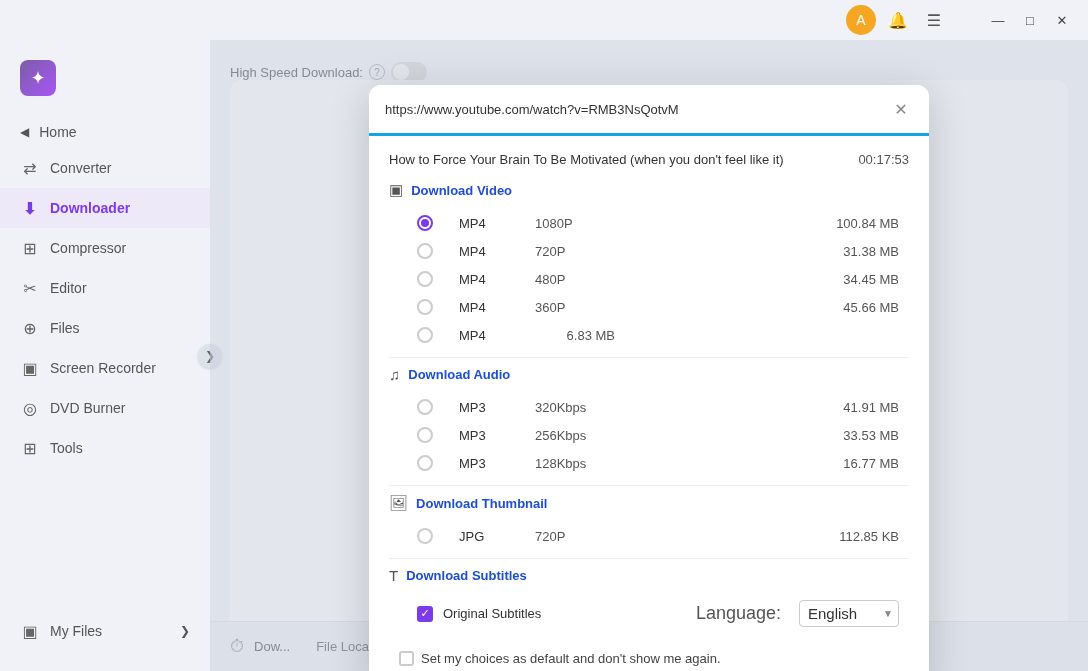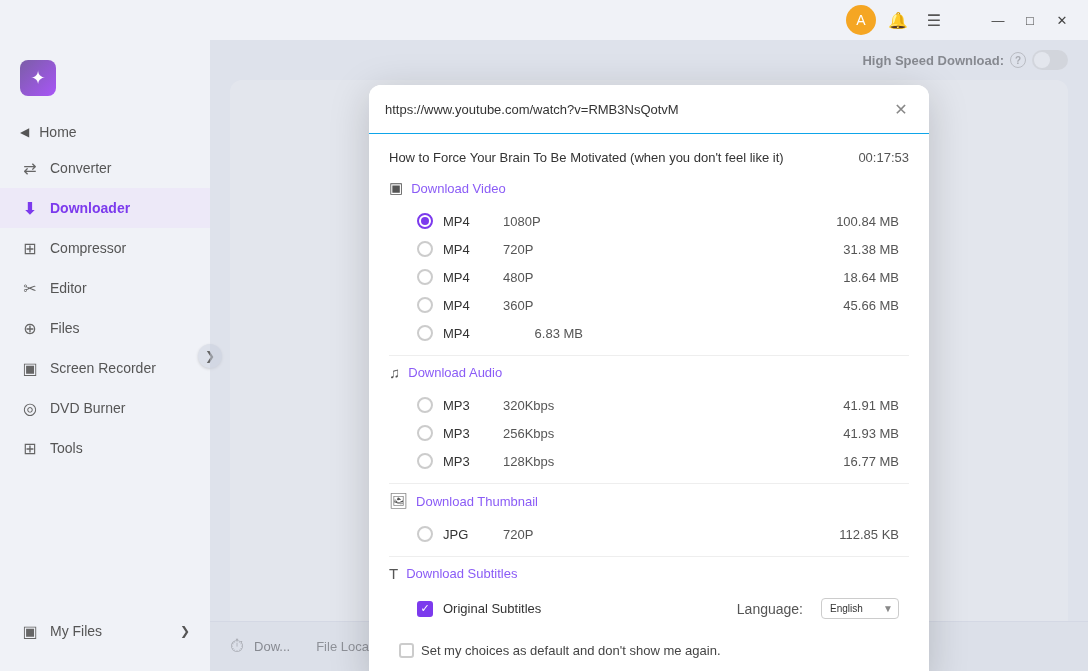--- a/index.html
+++ b/index.html
@@ -152,24 +152,23 @@
       flex: 1;
       background: #f5f6fa;
       position: relative;
       overflow: hidden;
     }
 
     
     .top-bar {
       display: flex;
       align-items: center;
-      justify-content: flex-end;
-      padding: 10px 20px;
+      justify-content: flex-start;
+      padding: 22px 20px;
       background: #f5f6fa;
-      font-weight: bold;
     }
     .high-speed-label {
       font-size: 13px;
       color: #444;
       display: flex;
       align-items: center;
       gap: 6px;
     }
     .info-icon {
       width: 16px;
@@ -238,21 +237,21 @@
       box-shadow: 0 8px 40px rgba(0,0,0,0.18);
       overflow: hidden;
       margin-top: 45px;
     }
 
     .modal-url-bar {
       display: flex;
       align-items: center;
       padding: 12px 16px;
       background: white;
-      border-bottom: 1px solid #0ea5e9;
+      border-bottom: 3px solid #0ea5e9;
       gap: 10px;
     }
     .url-text {
       flex: 1;
       font-size: 13px;
       color: #333;
       overflow: hidden;
       text-overflow: ellipsis;
       white-space: nowrap;
     }
@@ -300,29 +299,29 @@
       gap: 8px;
       margin-bottom: 10px;
       margin-top: 6px;
     }
     .section-icon {
       font-size: 15px;
       color: #555;
     }
     .section-title {
       font-size: 13px;
-      font-weight: 400;
-      color: #8b5cf6;
+      font-weight: 700;
+      color: #1d4ed8;
     }
 
     .format-row {
       display: flex;
       align-items: center;
       padding: 6px 10px 6px 28px;
-      gap: 10px;
+      gap: 26px;
       cursor: pointer;
     }
 
     .radio-btn {
       width: 16px;
       height: 16px;
       border-radius: 50%;
       border: 2px solid #ccc;
       display: flex;
       align-items: center;
@@ -386,34 +385,34 @@
       border-color: #7c3aed;
       color: white;
       font-size: 11px;
     }
     .subtitle-label {
       font-size: 13px;
       color: #333;
       flex: 1;
     }
     .language-label {
-      font-size: 14px;
+      font-size: 18px;
       color: #555;
       margin-right: 8px;
     }
     .select-wrapper {
       position: relative;
       display: inline-flex;
       align-items: center;
     }
     .select-wrapper select {
       border: 1px solid #ccc;
       border-radius: 4px;
       padding: 4px 24px 4px 8px;
-      font-size: 10px;
+      font-size: 15px;
       color: #333;
       background: white;
       appearance: none;
       cursor: pointer;
     }
     .select-wrapper::after {
       content: '▼';
       position: absolute;
       right: 6px;
       font-size: 10px;
@@ -626,21 +625,21 @@
           <div class="format-row">
             <div class="radio-btn"></div>
             <span class="format-name">MP4</span>
             <span class="format-quality">720P</span>
             <span class="format-size">31.38 MB</span>
           </div>
           <div class="format-row">
             <div class="radio-btn"></div>
             <span class="format-name">MP4</span>
             <span class="format-quality">480P</span>
-            <span class="format-size">18.64 MB</span>
+            <span class="format-size">34.45 MB</span>
           </div>
           <div class="format-row">
             <div class="radio-btn"></div>
             <span class="format-name">MP4</span>
             <span class="format-quality">360P</span>
             <span class="format-size">45.66 MB</span>
           </div>
           <div class="format-row">
             <div class="radio-btn"></div>
             <span class="format-name">MP4</span>
@@ -657,21 +656,21 @@
           <div class="format-row">
             <div class="radio-btn"></div>
             <span class="format-name">MP3</span>
             <span class="format-quality">320Kbps</span>
             <span class="format-size">41.91 MB</span>
           </div>
           <div class="format-row">
             <div class="radio-btn"></div>
             <span class="format-name">MP3</span>
             <span class="format-quality">256Kbps</span>
-            <span class="format-size">41.93 MB</span>
+            <span class="format-size">33.53 MB</span>
           </div>
           <div class="format-row">
             <div class="radio-btn"></div>
             <span class="format-name">MP3</span>
             <span class="format-quality">128Kbps</span>
             <span class="format-size">16.77 MB</span>
           </div>
 
           <div class="divider"></div>
 

